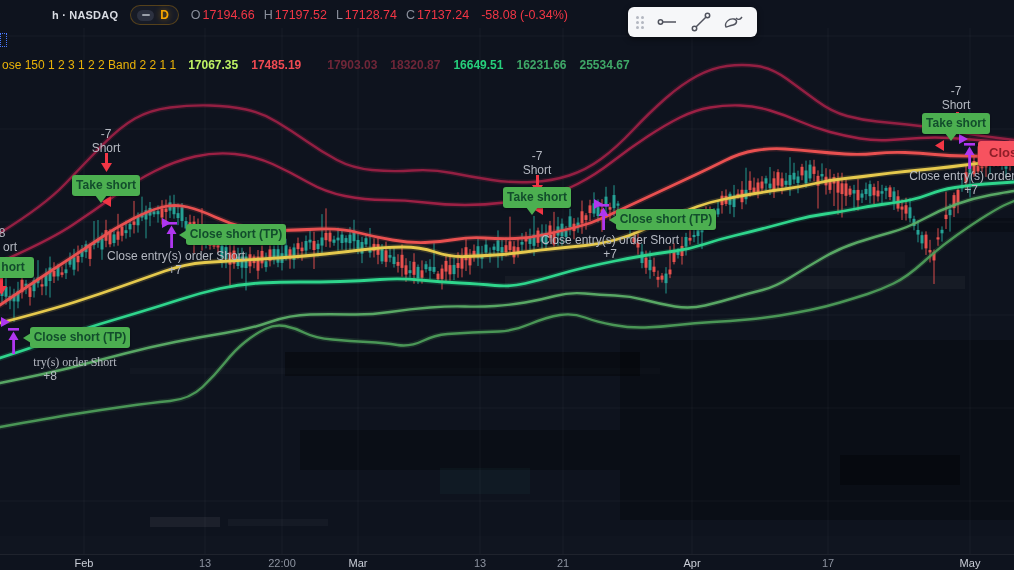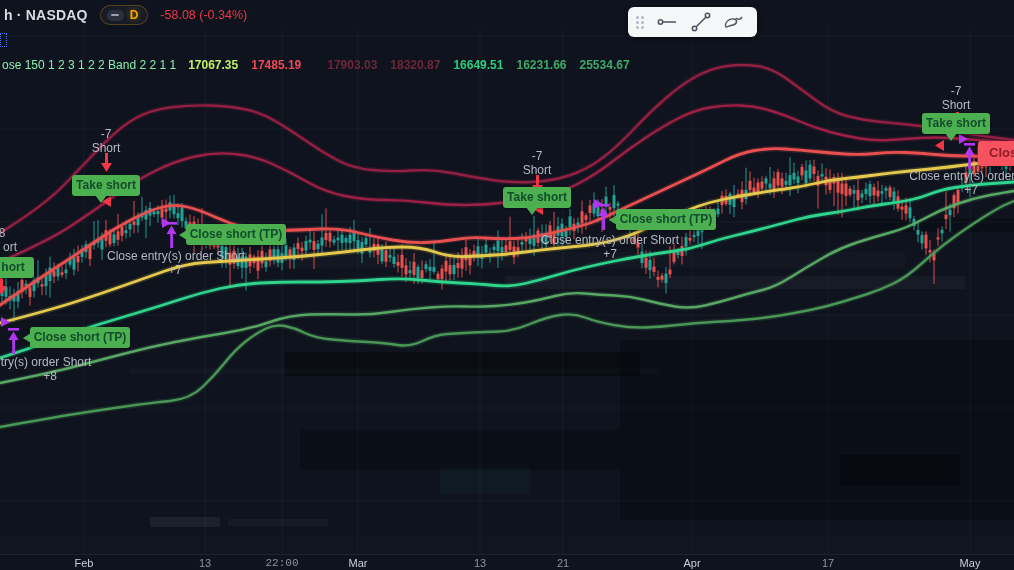--- a/index.html
+++ b/index.html
@@ -3,33 +3,33 @@
 <meta charset="utf-8">
 <style>
   html,body{margin:0;padding:0;background:#0e131e;}
   .stage{position:relative;width:1014px;height:570px;overflow:hidden;
          background:#0e131e;font-family:"Liberation Sans",sans-serif;}
   .stage *{box-sizing:border-box;}
   #chart{position:absolute;left:0;top:0;}
   .layer{position:absolute;inset:0;pointer-events:none;}
   
   .header{position:absolute;left:4px;top:4px;display:flex;align-items:center;gap:12px;height:22px;}
-  .sym{font-size:14px;font-weight:700;color:#d9dce3;letter-spacing:.2px;white-space:nowrap;}
+  .sym{font-size:11px;font-weight:700;color:#d9dce3;letter-spacing:.2px;white-space:nowrap;margin-left:48px;}
   .badge{display:flex;align-items:center;gap:6px;background:#171b26;border:1px solid rgba(247,166,0,.28);
          border-radius:11px;padding:2px 9px 2px 6px;height:20px;}
   .badge .dashbox{width:17px;height:11px;border-radius:6px;background:#2c3140;display:flex;align-items:center;justify-content:center;}
   .badge .dashbox i{display:block;width:8px;height:2px;border-radius:1px;background:#9aa0aa;}
   .badge .iv{color:#f7a600;font-size:12px;font-weight:700;text-shadow:0 0 6px rgba(247,166,0,.55);}
   .ohlc{display:flex;gap:9px;font-size:12.5px;white-space:nowrap;}
   .ohlc .lab{color:#8a8f9c;margin-right:2px;}
   .ohlc .val{color:#f23645;}
   .chg{color:#f23645;font-size:12.5px;white-space:nowrap;}
   
   .indrow{position:absolute;left:2px;top:58px;display:flex;align-items:center;font-size:12px;white-space:nowrap;}
-  .indname{color:#86efac;}
+  .indname{color:#eab308;}
   .indvals{display:flex;gap:13px;margin-left:12px;font-weight:600;}
   
   .toolbar{position:absolute;left:628px;top:7px;width:129px;height:30px;background:#f6f7f9;border-radius:6px;
            box-shadow:0 2px 6px rgba(0,0,0,.45);display:flex;align-items:center;padding:0 8px;gap:4px;}
   .grip{display:grid;grid-template-columns:3px 3px;grid-gap:2px;margin-right:4px;cursor:grab;}
   .grip i{width:3px;height:3px;border-radius:50%;background:#b4b8c1;display:block;}
   .tbtn{width:32px;height:26px;display:flex;align-items:center;justify-content:center;border-radius:4px;}
   
   .mtext{position:absolute;font-size:12px;color:#b5b9c2;white-space:nowrap;transform:translateX(-50%);pointer-events:none;}
   .bubble{position:absolute;height:21px;line-height:20px;font-size:12px;font-weight:700;text-align:center;
@@ -603,21 +603,21 @@
         <path d="M0 383 Q50 373 75 366.5 Q100 360 125 353.5 Q150 347 175 342 Q200 337 225 333 Q250 329 270 322 Q290 315 310 314.5 Q330 314 350 314.5 Q370 315 390 312 Q410 309 430 307.5 Q450 306 465 306.5 Q480 307 495 306 Q510 305 525 302.5 Q540 300 555 296 Q570 292 585 293.5 Q600 295 615 295.5 Q630 296 645 300 Q660 304 675 306.5 Q690 309 705 305.5 Q720 302 735 297.5 Q750 293 762.5 290 Q775 287 791 277 Q807 267 823.5 257.5 Q840 248 857 242.5 Q874 237 890.5 232.5 Q907 228 923.5 219 Q940 210 957 204 Q974 198 990.5 195 Q1007 192 1010.5 191.5 L1014 191" fill="none" stroke="#5cae67" stroke-width="5.4" opacity="0.18" stroke-linecap="round"></path>
         <path d="M0 383 Q50 373 75 366.5 Q100 360 125 353.5 Q150 347 175 342 Q200 337 225 333 Q250 329 270 322 Q290 315 310 314.5 Q330 314 350 314.5 Q370 315 390 312 Q410 309 430 307.5 Q450 306 465 306.5 Q480 307 495 306 Q510 305 525 302.5 Q540 300 555 296 Q570 292 585 293.5 Q600 295 615 295.5 Q630 296 645 300 Q660 304 675 306.5 Q690 309 705 305.5 Q720 302 735 297.5 Q750 293 762.5 290 Q775 287 791 277 Q807 267 823.5 257.5 Q840 248 857 242.5 Q874 237 890.5 232.5 Q907 228 923.5 219 Q940 210 957 204 Q974 198 990.5 195 Q1007 192 1010.5 191.5 L1014 191" fill="none" stroke="#5cae67" stroke-width="2.4" opacity="0.95" stroke-linecap="round"></path>
         <path d="M0 427 Q50 418 75 414 Q100 410 125 406.5 Q150 403 170 401 Q190 399 202.5 387 Q215 375 225 362.5 Q235 350 245 342 Q255 334 265 329 Q275 324 285 326 Q295 328 305 333 Q315 338 332.5 339.5 Q350 341 367.5 342 Q385 343 397.5 345 Q410 347 422.5 341 Q435 335 447.5 334 Q460 333 472.5 332.5 Q485 332 499 331.5 Q513 331 530 324 Q547 317 560 315 Q573 313 585 317.5 Q597 322 613.5 325 Q630 328 645 327.5 Q660 327 677.5 325 Q695 323 712.5 322 Q730 321 747.5 319.5 Q765 318 780 315.5 Q795 313 810 310 Q825 307 840 302.5 Q855 298 867.5 294 Q880 290 893.5 283.5 Q907 277 923.5 262 Q940 247 957 235 Q974 223 987 215 Q1000 207 1007 204 L1014 201" fill="none" stroke="#4d9c59" stroke-width="5.4" opacity="0.18" stroke-linecap="round"></path>
         <path d="M0 427 Q50 418 75 414 Q100 410 125 406.5 Q150 403 170 401 Q190 399 202.5 387 Q215 375 225 362.5 Q235 350 245 342 Q255 334 265 329 Q275 324 285 326 Q295 328 305 333 Q315 338 332.5 339.5 Q350 341 367.5 342 Q385 343 397.5 345 Q410 347 422.5 341 Q435 335 447.5 334 Q460 333 472.5 332.5 Q485 332 499 331.5 Q513 331 530 324 Q547 317 560 315 Q573 313 585 317.5 Q597 322 613.5 325 Q630 328 645 327.5 Q660 327 677.5 325 Q695 323 712.5 322 Q730 321 747.5 319.5 Q765 318 780 315.5 Q795 313 810 310 Q825 307 840 302.5 Q855 298 867.5 294 Q880 290 893.5 283.5 Q907 277 923.5 262 Q940 247 957 235 Q974 223 987 215 Q1000 207 1007 204 L1014 201" fill="none" stroke="#4d9c59" stroke-width="2.4" opacity="0.95" stroke-linecap="round"></path>
       </g>
     </svg>
 
   <div class="layer" id="markers">
       <div class="mtext" style="left: 2px; top: 226px;">8</div>
       <div class="mtext" style="left: 10px; top: 240px;">ort</div>
-      <div class="mtext" style="left: 46px; top: 355px;">try(s) order Short</div>
+      <div class="mtext" style="left: 75px; top: 355px; font-family: Liberation Serif, serif;">try(s) order Short</div>
       <div class="mtext" style="left: 50px; top: 369px;">+8</div>
       <div class="mtext" style="left: 106px; top: 127px;">-7</div>
       <div class="mtext" style="left: 106px; top: 141px;">Short</div>
       <div class="mtext" style="left: 176px; top: 249px;">Close entry(s) order Short</div>
       <div class="mtext" style="left: 175px; top: 263px;">+7</div>
       <div class="mtext" style="left: 537px; top: 149px;">-7</div>
       <div class="mtext" style="left: 537px; top: 163px;">Short</div>
       <div class="mtext" style="left: 610px; top: 233px;">Close entry(s) order Short</div>
       <div class="mtext" style="left: 610px; top: 247px;">+7</div>
       <div class="mtext" style="left: 956px; top: 84px;">-7</div>
@@ -692,20 +692,26 @@
     </div>
 
   <div class="header">
     <span class="sym">h · NASDAQ</span>
     <span class="badge">
       <span class="dashbox">
           <i></i>
         </span>
       <span class="iv">D</span>
     </span>
+    <span class="ohlc" id="ohlc">
+        <span><span class="lab">O</span><span class="val">17194.66</span></span>
+        <span><span class="lab">H</span><span class="val">17197.52</span></span>
+        <span><span class="lab">L</span><span class="val">17128.74</span></span>
+        <span><span class="lab">C</span><span class="val">17137.24</span></span>
+      </span>
     <span class="chg">-58.08 (-0.34%)</span>
   </div>
 
   <div class="indrow">
     <span class="indname">ose 150 1 2 3 1 2 2 Band 2 2 1 1</span>
     <span class="indvals" id="indvals">
         <span style="color: #bef264;">17067.35</span>
         <span style="color: rgb(239, 74, 82);">17485.19</span>
         <span style="color: rgb(111, 38, 56); margin-left: 13px;">17903.03</span>
         <span style="color: rgb(111, 38, 56); text-align: right;">18320.87</span>
@@ -741,21 +747,21 @@
       <svg width="22" height="22" viewBox="0 0 22 22">
           <path d="M3 16 C1 12 6 7 11 8 C15 9 14 13 10 14 C6 15 4 16 3 16 Z" fill="none" stroke="#50535e" stroke-width="1.4"></path>
           <path d="M13 7 C15 9 17 9 19 6" fill="none" stroke="#50535e" stroke-width="1.4"></path>
         </svg>
     </span>
   </div>
 
   <div class="axis" id="axis">
       <span class="major" style="left: 84px;">Feb</span>
       <span style="left: 205px;">13</span>
-      <span style="left: 282px; font-family: Liberation Mono, monospace;">22:00</span>
+      <span style="left: 282px;">22:00</span>
       <span class="major" style="left: 358px;">Mar</span>
       <span style="left: 480px;">13</span>
       <span style="left: 563px;">21</span>
       <span class="major" style="left: 692px;">Apr</span>
       <span style="left: 828px;">17</span>
       <span class="major" style="left: 970px;">May</span>
     </div>
 
   <div class="selbox"></div>
 </div>

